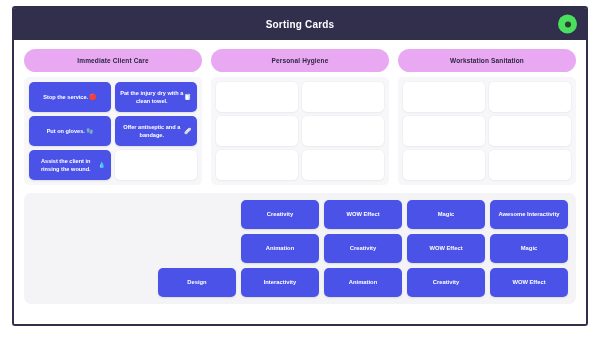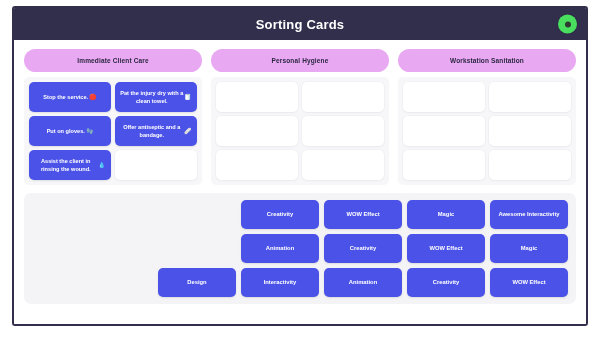--- a/index.html
+++ b/index.html
@@ -33,21 +33,21 @@
     height: 32px;
     flex: 0 0 32px;
     background: #322f4d;
     display: flex;
     align-items: center;
     justify-content: center;
   }
 
   .app-title {
     color: #ffffff;
-    font-size: 13px;
+    font-size: 10px;
     font-weight: bold;
     letter-spacing: 0.2px;
   }
 
   .record-button {
     position: absolute;
     right: 9px;
     top: 50%;
     transform: translateY(-50%);
     width: 19px;

